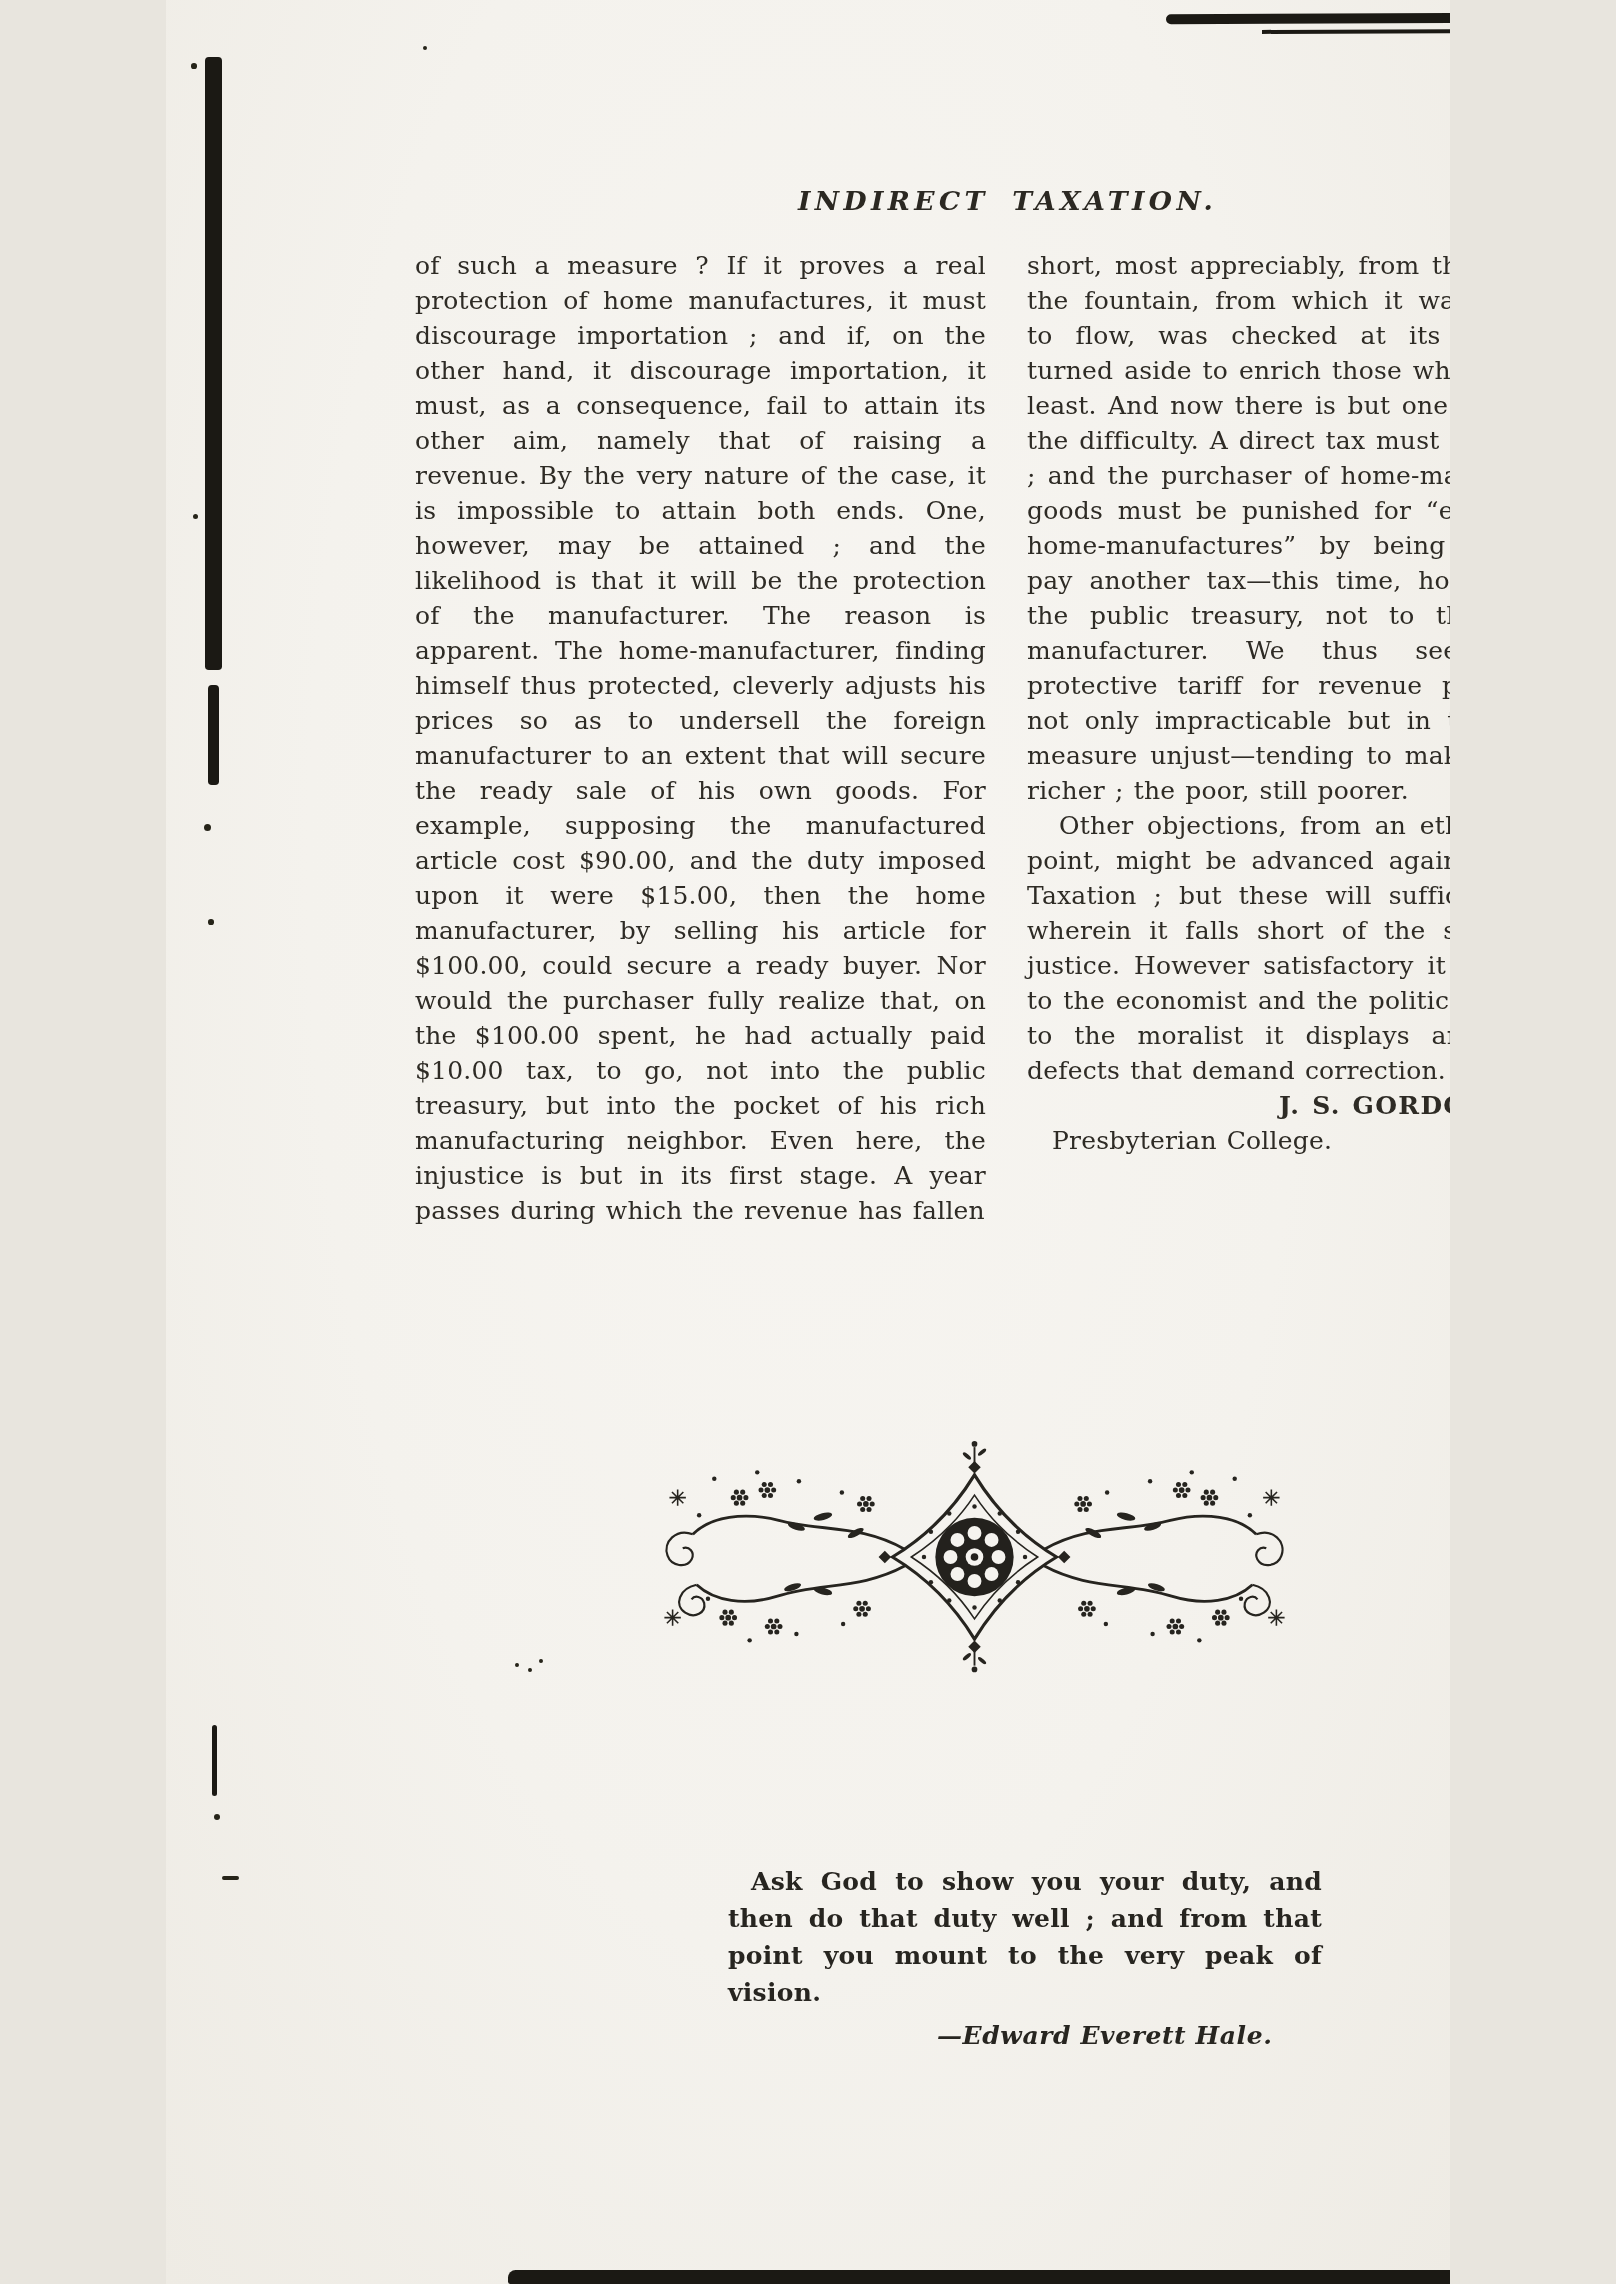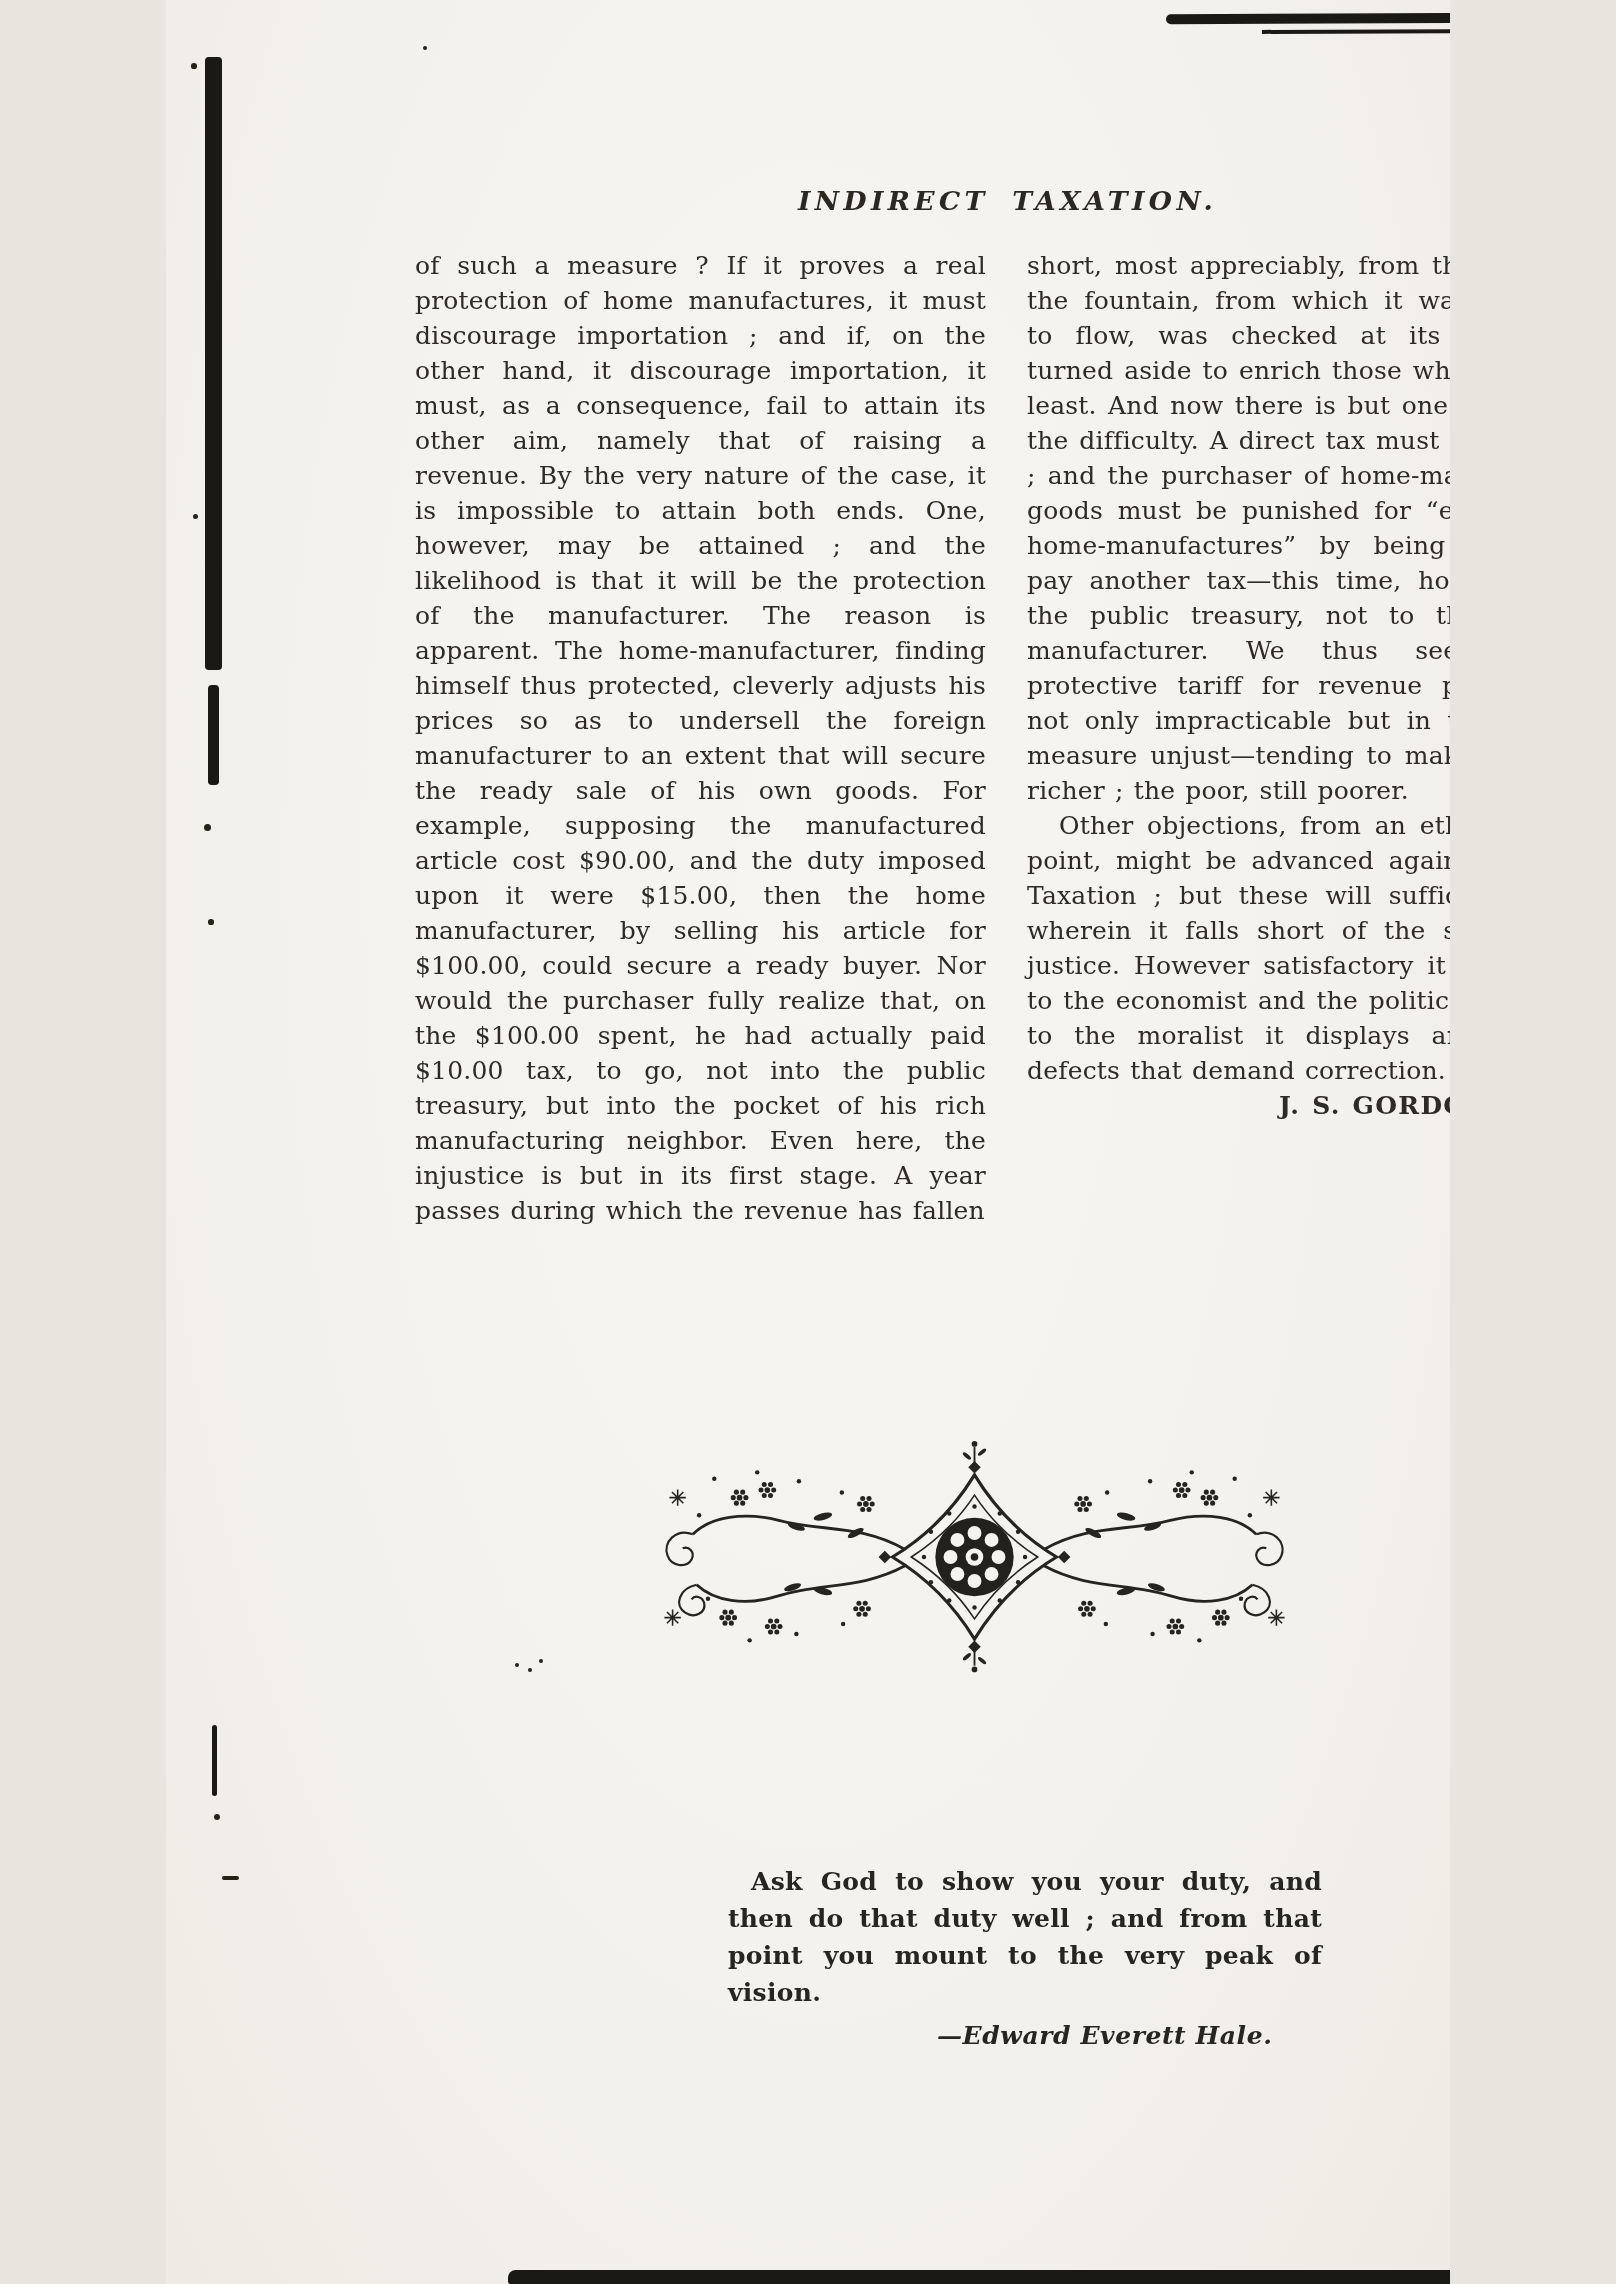--- a/index.html
+++ b/index.html
@@ -155,20 +155,21 @@
   </header>
 
   <section class="column column-left">
     <p class="para">of such a measure ? If it proves a real protection of home manufactures, it must discourage importation ; and if, on the other hand, it discourage importation, it must, as a consequence, fail to attain its other aim, namely that of raising a revenue. By the very nature of the case, it is impossible to attain both ends. One, however, may be attained ; and the likelihood is that it will be the protection of the manufacturer. The reason is apparent. The home-manufacturer, finding himself thus protected, cleverly adjusts his prices so as to undersell the foreign manufacturer to an extent that will secure the ready sale of his own goods. For example, supposing the manufactured article cost $90.00, and the duty imposed upon it were $15.00, then the home manufacturer, by selling his article for $100.00, could secure a ready buyer. Nor would the purchaser fully realize that, on the $100.00 spent, he had actually paid $10.00 tax, to go, not into the public treasury, but into the pocket of his rich manufacturing neighbor. Even here, the injustice is but in its first stage. A year passes during which the revenue has fallen</p>
   </section>
 
   <section class="column column-right">
     <p class="para">short, most appreciably, from the fact that the fountain, from which it was expected to flow, was checked at its source or turned aside to enrich those who needed it least. And now there is but one way out of the difficulty. A direct tax must be imposed ; and the purchaser of home-manufactured goods must be punished for “encouraging home-manufactures” by being forced to pay another tax—this time, however, into the public treasury, not to the wealthy manufacturer. We thus see that a protective tariff for revenue purposes is not only impracticable but in the highest measure unjust—tending to make the rich, richer ; the poor, still poorer.</p>
     <p class="para indent">Other objections, from an ethical stand-point, might be advanced against Indirect Taxation ; but these will suffice to show wherein it falls short of the standard of justice. However satisfactory it may prove to the economist and the political scientist, to the moralist it displays an array of defects that demand correction.</p>
     <p class="signature-name">J. S. GORDON.</p>
+    <p class="signature-affiliation">Presbyterian College.</p>
   </section>
 
   <div class="ornament">
     <svg viewBox="0 0 1080 380" width="683" height="240">
       <defs>
         <g id="flower6">
           <circle r="4.5" cx="0" cy="0"></circle>
           <circle r="4" cx="10" cy="0"></circle>
             <circle r="4" cx="5" cy="8.7"></circle>
             <circle r="4" cx="-5" cy="8.7"></circle>

